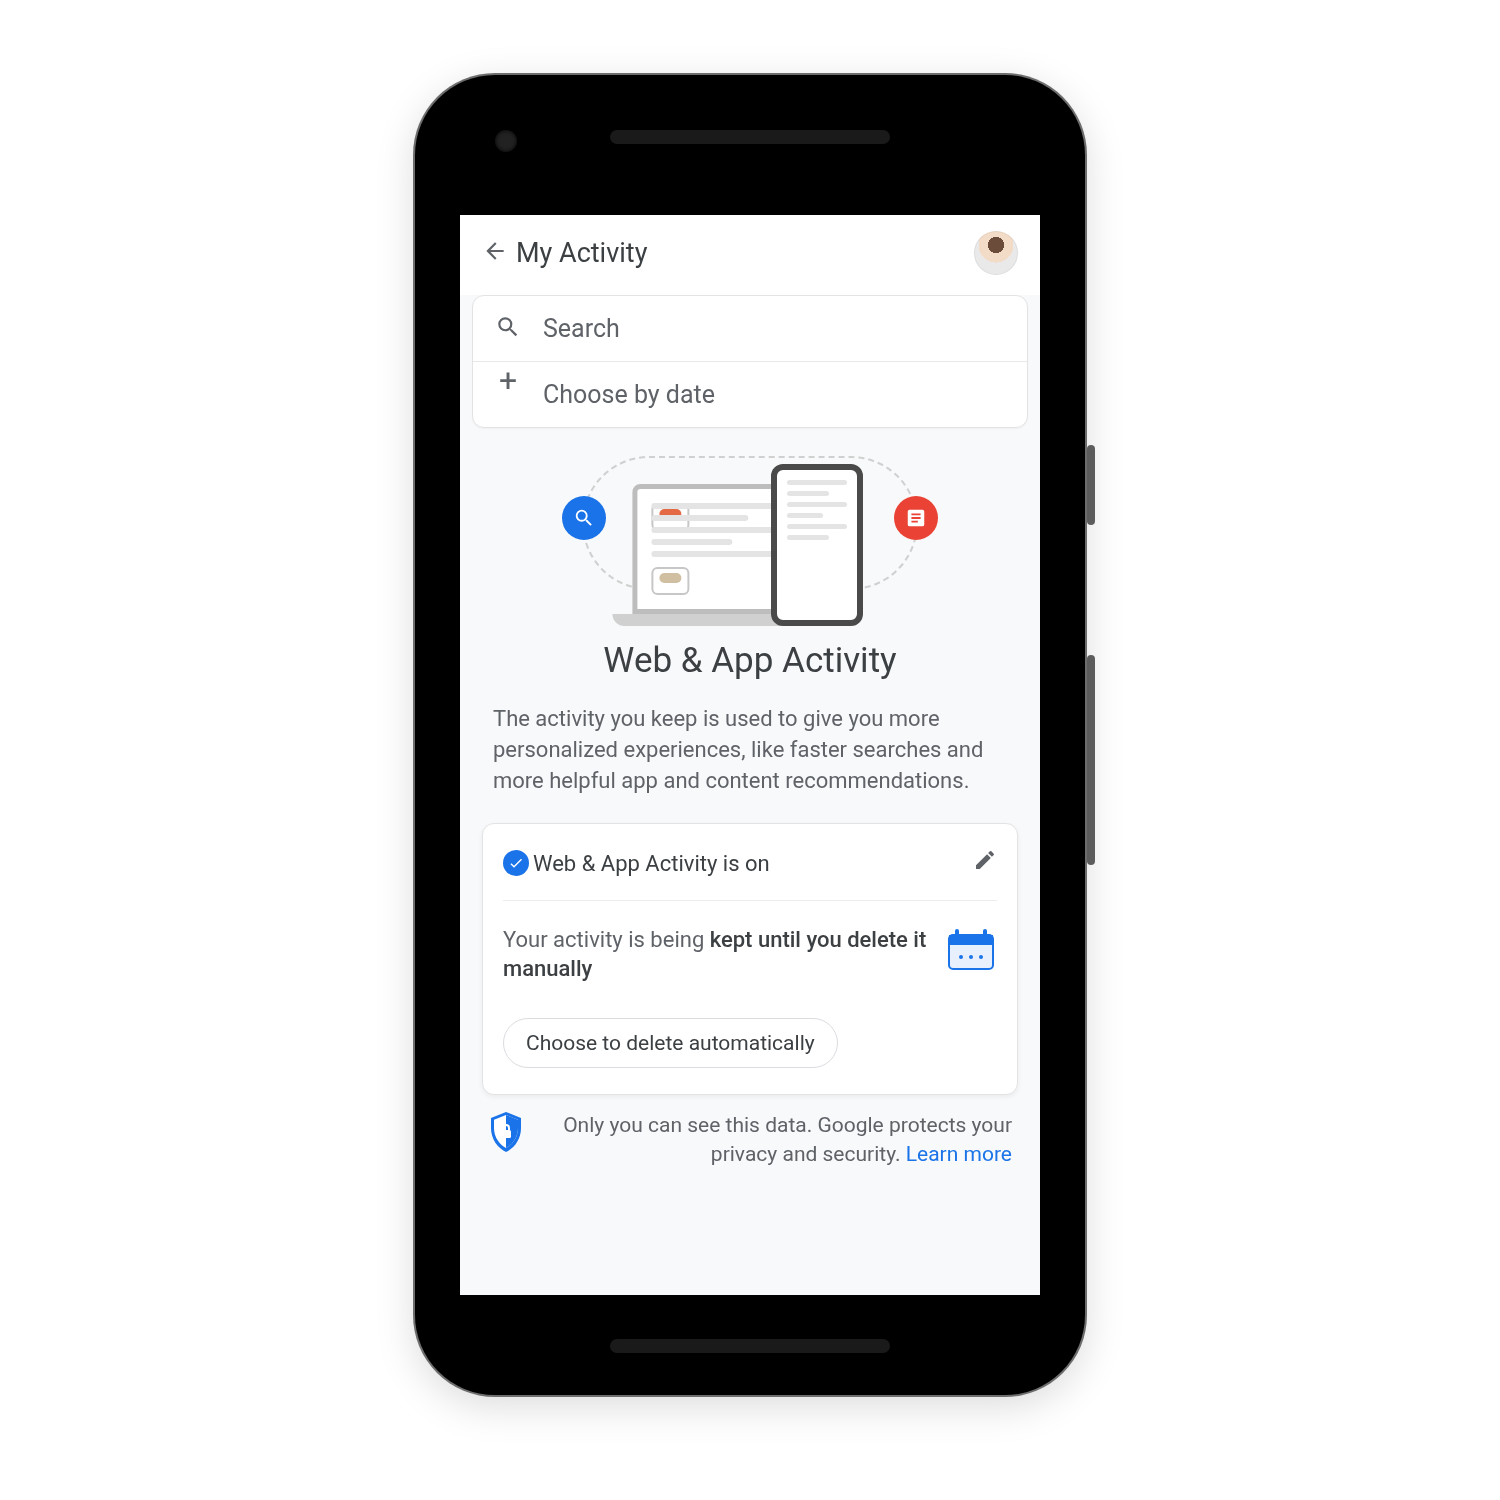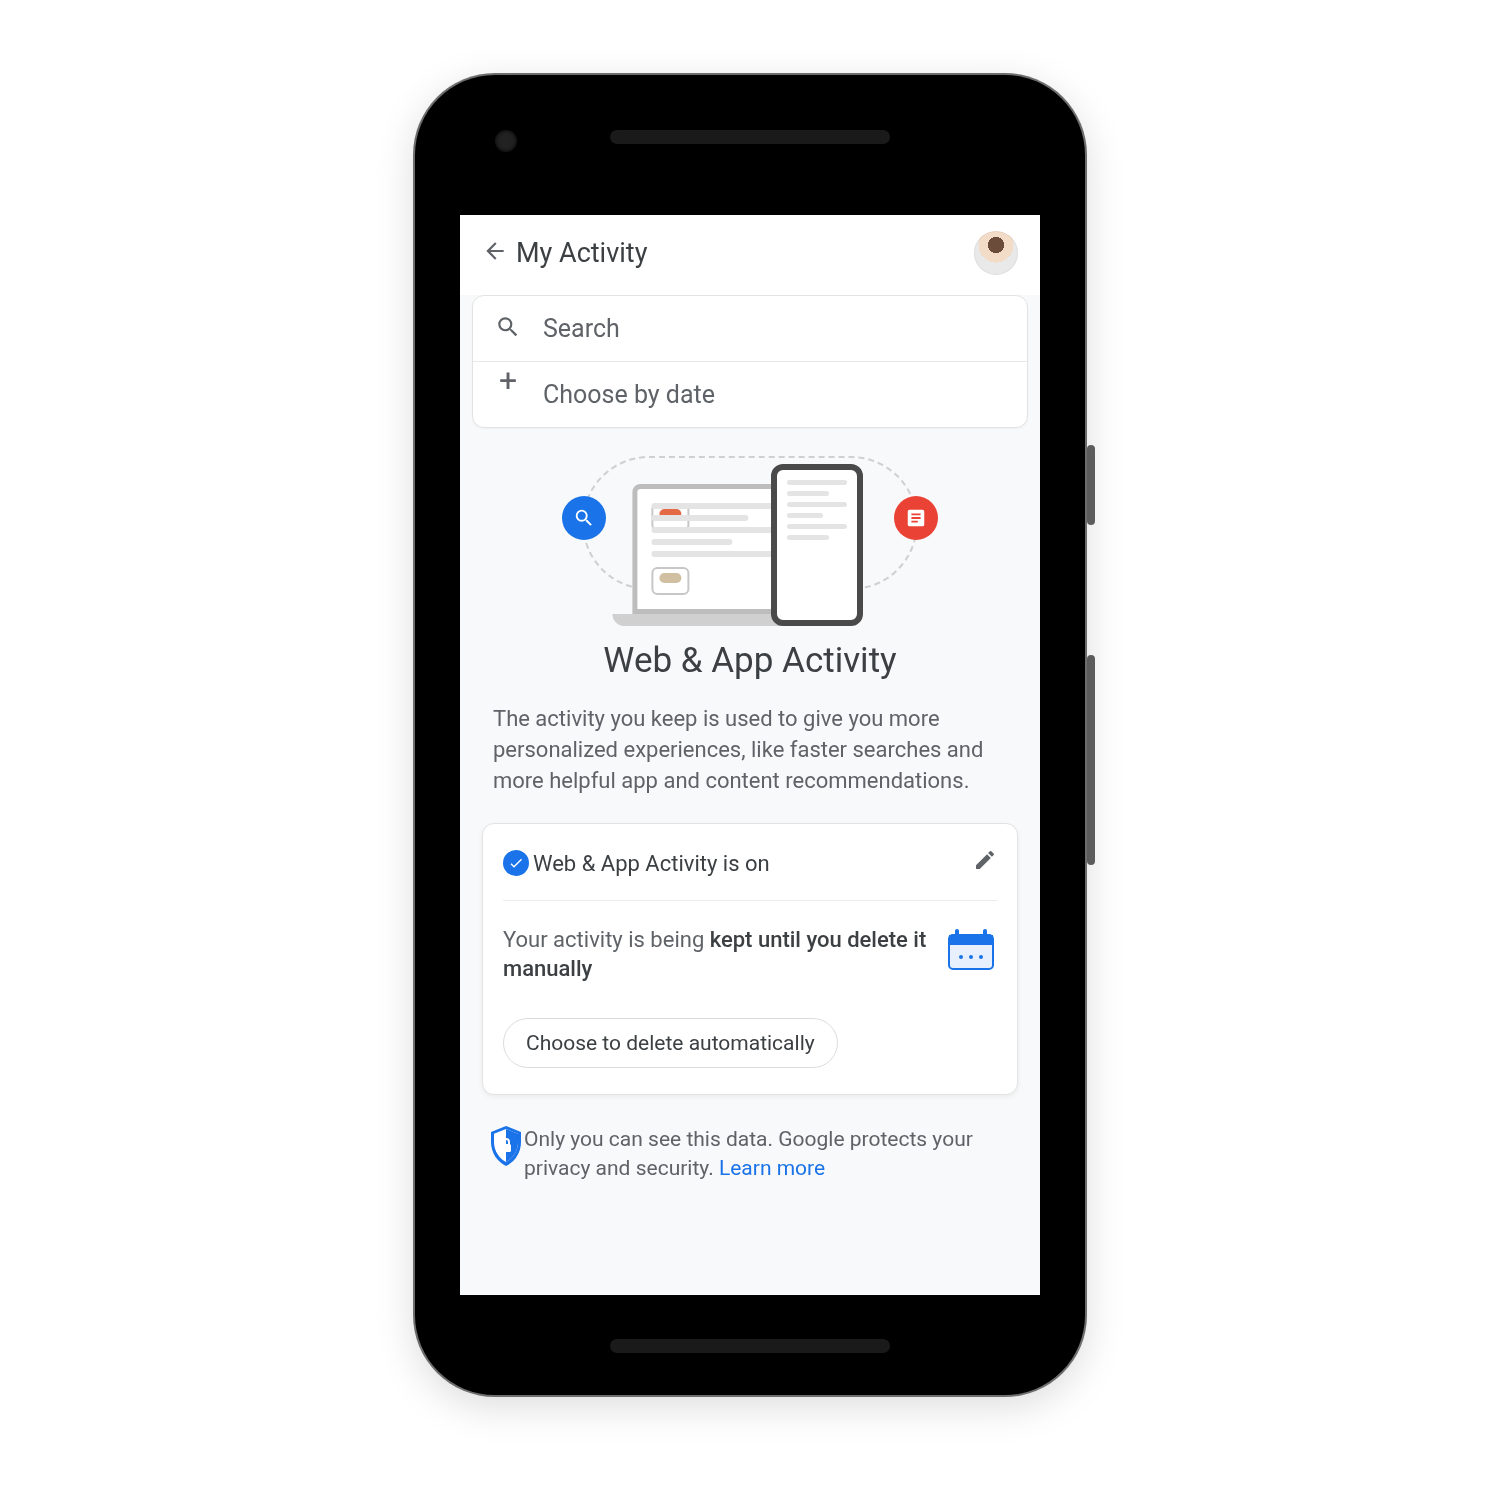--- a/index.html
+++ b/index.html
@@ -133,23 +133,24 @@
 
   .pill-btn {
     display:inline-block;
     border:1px solid #dadce0; border-radius:999px;
     padding:12px 22px;
     font-size:21px; color:#3c4043;
     background:#fff;
   }
 
   .privacy-row {
-    margin-top:30px;
-    display:flex; align-items:flex-start; 
+    margin-top:16px;
+    display:flex; align-items:flex-start; gap:22px;
     padding:0 6px;
+    text-align:right;
   }
   .shield svg { width:36px; height:42px; }
   .privacy-text { font-size:21px; line-height:1.4; color:#5f6368; }
   .privacy-text a { color:#1a73e8; text-decoration:none; }
 
 </style>
 </head>
 <body>
 
 <div class="stage">

